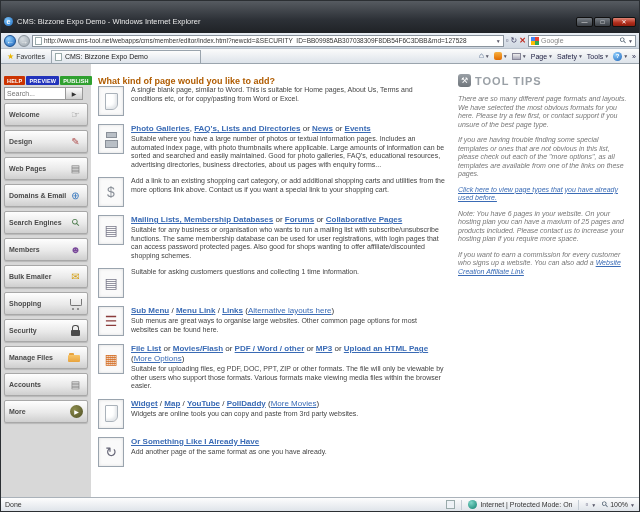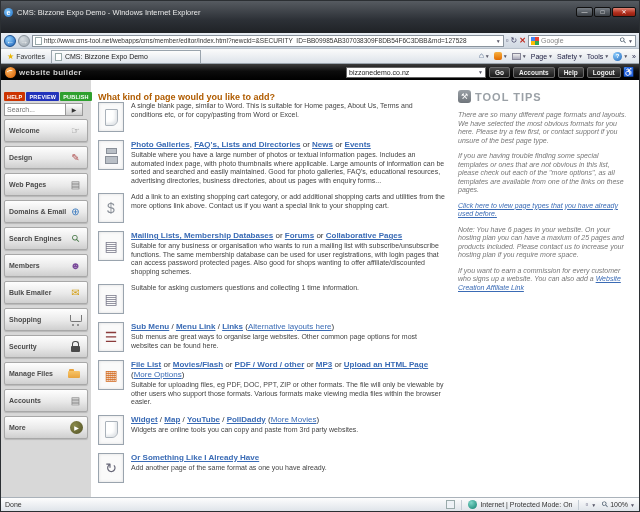--- a/index.html
+++ b/index.html
@@ -1,20 +1,20 @@
 <!DOCTYPE html>
 <html><head>
 <meta charset="utf-8">
 <style>
   html,body{margin:0;padding:0;background:#9aa3ad;}
   *{box-sizing:border-box;font-family:"Liberation Sans",sans-serif;}
   #screen{width:640px;height:512px;position:relative;background:#fff;overflow:hidden;display:flex;flex-direction:column;border:1px solid #2b2f33;}
 
   
-  .titlebar{height:13px;background:linear-gradient(#565b61,#2c3036 60%,#1f2226);display:flex;align-items:flex-end;padding:16px 3px;flex:0 0 auto;}
+  .titlebar{height:13px;background:linear-gradient(#565b61,#2c3036 60%,#1f2226);display:flex;align-items:flex-start;padding:16px 3px;flex:0 0 auto;}
   .ie-ico{width:9px;height:9px;border-radius:50%;background:radial-gradient(circle at 35% 35%,#7ec3f7,#1f6fc4);color:#fff;font-size:7px;line-height:9px;text-align:center;font-weight:bold;margin-right:4px;}
   .win-title{color:#e8e8e8;font-size:7.5px;flex:1;white-space:nowrap;overflow:hidden;}
   .winbtns{display:flex;gap:1px;}
   .winbtn{width:17px;height:10px;border:1px solid #111;border-radius:2px;background:linear-gradient(#777d84,#3a3f45);color:#fff;font-size:6px;line-height:8px;text-align:center;}
   .winbtn.close{width:24px;background:linear-gradient(#e08575,#b02c1a 60%,#8f1f10);}
 
   
   .navbar{height:16px;background:linear-gradient(#e9eef4,#cfd7e1);display:flex;align-items:center;padding:0 3px;gap:2px;flex:0 0 auto;border-bottom:1px solid #b9c2cc;}
   .navcirc{width:12px;height:12px;border-radius:50%;color:#fff;font-size:8px;line-height:11px;text-align:center;flex:0 0 auto;}
   .back{background:radial-gradient(circle at 35% 30%,#8fd0ff,#1c62b8);border:1px solid #1a4f8f;}
@@ -185,33 +185,20 @@
           <span class="ddv">▼</span>
         </span>
       <span class="cmditem">
           <span class="helpq">?</span>
           <span class="ddv">▼</span>
         </span>
       <span>»</span>
     </span>
   </div>
 
-  <div class="appbar">
-    <span class="swirl"></span>
-    <span class="wb-logo">website builder</span>
-    <span class="domsel">
-      <span>bizzonedemo.co.nz</span>
-      <span class="ddv">▼</span>
-    </span>
-    <span class="abtn">Go</span>
-    <span class="abtn">Accounts</span>
-    <span class="abtn">Help</span>
-    <span class="abtn">Logout</span>
-    <span class="acc-ico">♿</span>
-  </div>
 
   <div class="workspace">
 
     <div class="sidebar">
       <div class="sb-actions" id="sb-actions">
           <span class="sb-act" style="background: rgb(204, 51, 0);">HELP</span>
           <span class="sb-act" style="background: rgb(34, 51, 187);">PREVIEW</span>
           <span class="sb-act" style="background: rgb(47, 160, 47);">PUBLISH</span>
         </div>
       <div class="sb-search">

